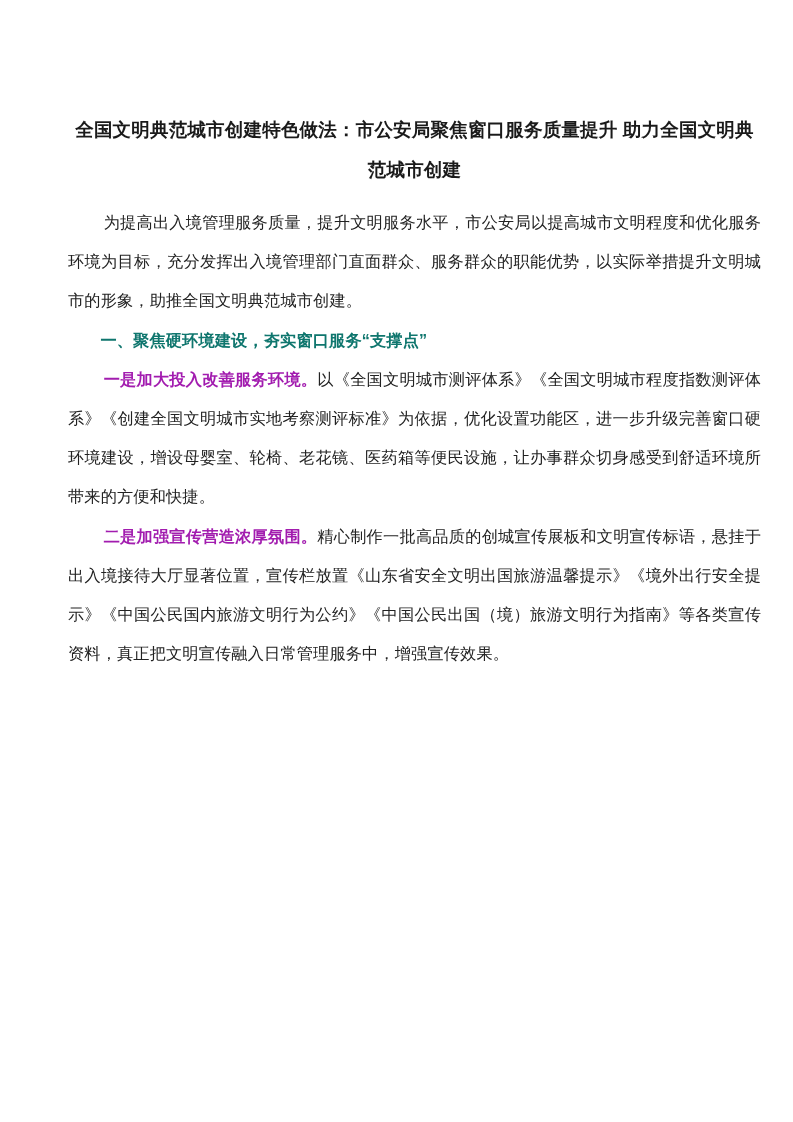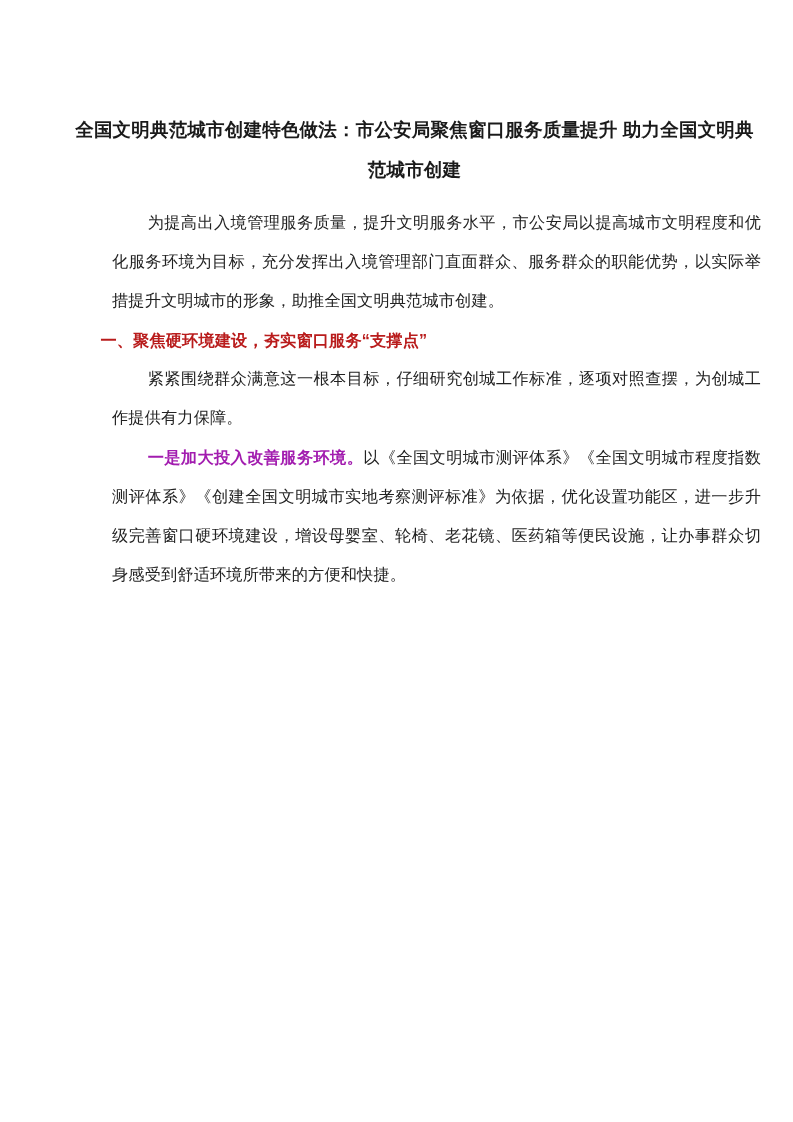--- a/index.html
+++ b/index.html
@@ -35,45 +35,44 @@
     font-size: 16.2px;
     line-height: 39px;
     text-align: justify;
     text-justify: inter-ideograph;
     margin: 0;
     letter-spacing: 0.15px;
     color: #222222;
   }
   .para.indent {
     text-indent: 2.2em;
-    margin-left: 44px;
   }
   .para.heading {
     font-family: "Liberation Sans", "DejaVu Sans", sans-serif;
     font-weight: bold;
     text-indent: 2em;
-    color: #b91c1c;
+    color: #0f766e;
   }
   .lead-bold {
     font-family: "Liberation Sans", "DejaVu Sans", sans-serif;
     font-weight: bold;
     color: #a21caf;
   }
 </style>
 </head>
 <body>
 
 <div class="page">
 
   <h1 class="doc-title">全国文明典范城市创建特色做法：市公安局聚焦窗口服务质量提升 助力全国文明典范城市创建</h1>
 
   <p class="para indent"> 为提高出入境管理服务质量，提升文明服务水平，市公安局以提高城市文明程度和优化服务环境为目标，充分发挥出入境管理部门直面群众、服务群众的职能优势，以实际举措提升文明城市的形象，助推全国文明典范城市创建。</p>
 
   <p class="para heading">一、聚焦硬环境建设，夯实窗口服务“支撑点”</p>
 
-  <p class="para indent">紧紧围绕群众满意这一根本目标，仔细研究创城工作标准，逐项对照查摆，为创城工作提供有力保障。</p>
 
   <p class="para indent"><span class="lead-bold">一是加大投入改善服务环境。</span><span>以《全国文明城市测评体系》《全国文明城市程度指数测评体系》《创建全国文明城市实地考察测评标准》为依据，优化设置功能区，进一步升级完善窗口硬环境建设，增设母婴室、轮椅、老花镜、医药箱等便民设施，让办事群众切身感受到舒适环境所带来的方便和快捷。</span></p>
 
+  <p class="para indent"><span class="lead-bold">二是加强宣传营造浓厚氛围。</span><span>精心制作一批高品质的创城宣传展板和文明宣传标语，悬挂于出入境接待大厅显著位置，宣传栏放置《山东省安全文明出国旅游温馨提示》《境外出行安全提示》《中国公民国内旅游文明行为公约》《中国公民出国（境）旅游文明行为指南》等各类宣传资料，真正把文明宣传融入日常管理服务中，增强宣传效果。</span></p>
 
 
 
 </div>
 
 </body></html>

